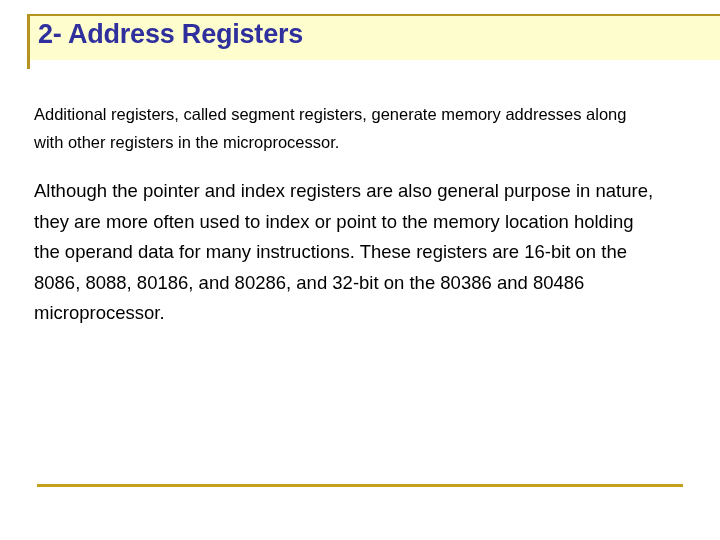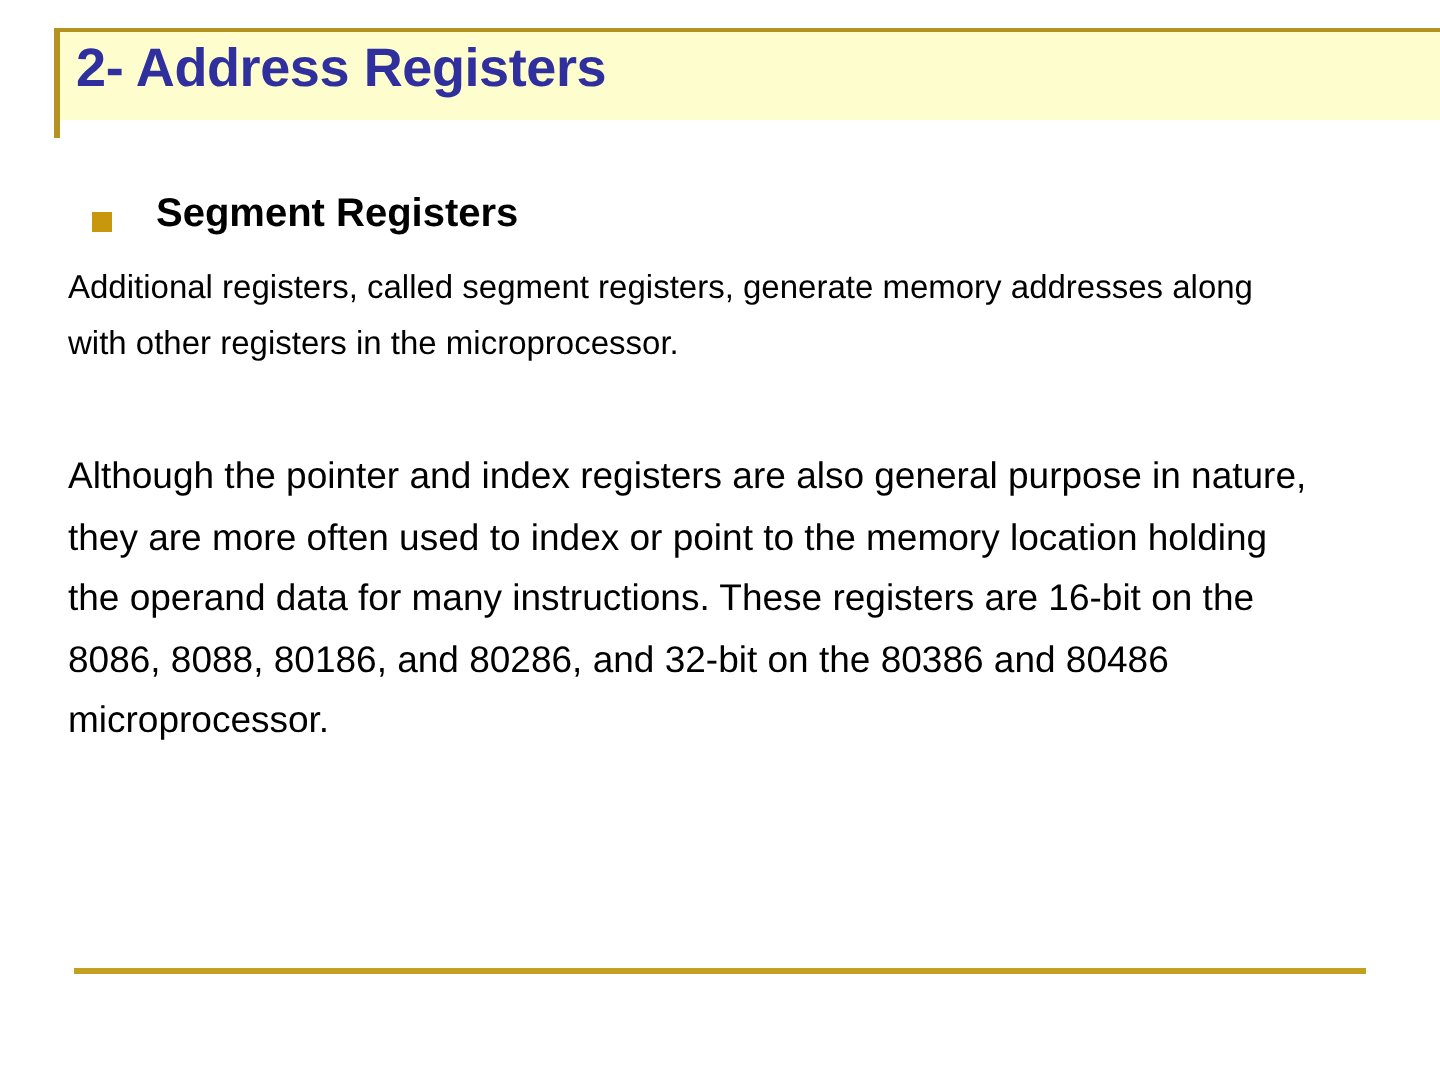--- a/index.html
+++ b/index.html
@@ -95,21 +95,21 @@
   }
   .para-1 {
     font-size: 16.5px;
     line-height: 28px;
     margin-top: 8px;
     max-width: 600px;
   }
   .para-2 {
     font-size: 18.5px;
     line-height: 30.5px;
-    margin-top: 24px;
+    margin-top: 7px;
     max-width: 625px;
   }
 
   .gap-between { height: 13px; }
 
   
   .footer-rule {
     position: absolute;
     left: 37px;
     top: 484px;
@@ -123,24 +123,20 @@
 
 <div class="slide">
 
   <div class="title-banner">
     <div class="title-text">2- Address Registers</div>
   </div>
 
   <div class="content">
 
     <div class="block">
-      <div class="heading-row">
-        <span class="bullet-square"></span>
-        <span class="heading-text">Segment Registers</span>
-      </div>
       <div class="para para-1">Additional registers, called segment registers, generate memory addresses along with other registers in the microprocessor.</div>
     </div>
 
     <div class="gap-between"></div>
 
     <div class="block">
       <div class="para para-2">Although the pointer and index registers are also general purpose in nature, they are more often used to index or point to the memory location holding the operand data for many instructions. These registers are 16-bit on the 8086, 8088, 80186, and 80286, and 32-bit on the 80386 and 80486 microprocessor.</div>
     </div>
 
   </div>

